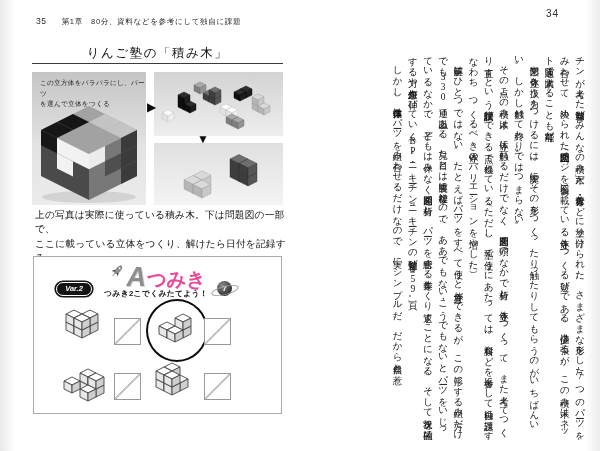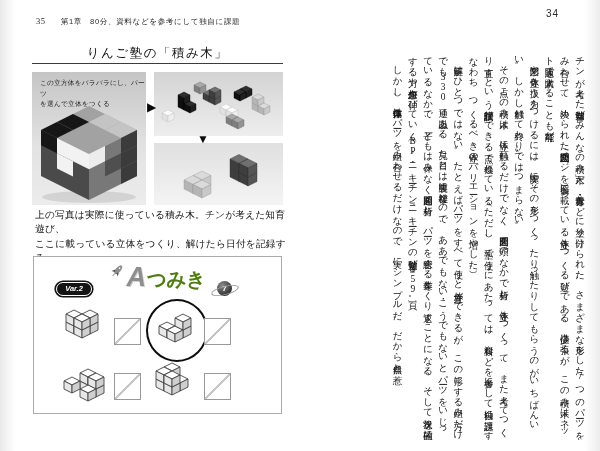--- a/index.html
+++ b/index.html
@@ -3,37 +3,37 @@
 <meta charset="utf-8">
 <style>
   html,body{margin:0;padding:0;}
   body{
     width:600px;height:451px;position:relative;overflow:hidden;
     background:linear-gradient(90deg,#e9e9e9 0,#ffffff 2.5%,#ffffff 97.5%,#ececec 100%);
     font-family:"Liberation Sans","DejaVu Sans",sans-serif;color:#1a1a1a;
   }
   
   .hdr-left{position:absolute;top:16px;left:36px;font-size:7.6px;letter-spacing:.6px;color:#2a2a2a;display:flex;gap:15px;align-items:baseline;}
-  .hdr-left .pn{font-size:8.5px;font-family:Liberation Serif, serif;}
+  .hdr-left .pn{font-size:8.5px;}
   .box-title{position:absolute;top:45px;left:32px;width:251px;text-align:center;font-size:12.5px;font-weight:normal;letter-spacing:1.5px;color:#111;}
   .title-rule{position:absolute;top:63px;left:32px;width:251px;height:0;border-top:1.6px solid #3c3c3c;}
   .photo{position:absolute;overflow:hidden;}
   #photo1{left:32px;top:72px;width:114px;height:133px;background:linear-gradient(180deg,#c5c5c5,#e2e2e2 55%,#ececec);}
   #photo2{left:154px;top:72px;width:129px;height:64px;background:linear-gradient(180deg,#d3d3d3,#eeeeee);}
   #photo3{left:154px;top:143px;width:129px;height:62px;background:linear-gradient(180deg,#e0e0e0,#f4f4f4);}
   .photo-note{position:absolute;left:8px;top:6px;font-size:6.7px;line-height:1.6;color:#1c1c1c;letter-spacing:.2px;}
   .arrow{position:absolute;font-size:12px;color:#0a0a0a;line-height:1;}
   #arrow-right{left:147px;top:101px;}
   #arrow-down{left:197px;top:133px;}
   .caption{position:absolute;left:35px;top:208px;width:252px;font-size:9.7px;line-height:14.4px;color:#101010;letter-spacing:.2px;}
   
   .worksheet{position:absolute;left:33px;top:256px;width:247px;height:156px;border:1px solid #ababab;background:#fff;}
   .ws-logo{position:absolute;left:0;top:1px;width:100%;height:32px;display:flex;justify-content:center;align-items:flex-end;gap:1px;}
   .ws-logo .a{font-style:italic;font-weight:bold;font-size:27px;line-height:26px;color:#8e8e8e;text-shadow:1px 1px 0 #d2d2d2;}
-  .ws-logo .t{font-weight:bold;font-size:19.5px;line-height:22px;color:#4d7c0f;letter-spacing:-.5px;}
+  .ws-logo .t{font-weight:bold;font-size:19.5px;line-height:22px;color:#ec4899;letter-spacing:-.5px;}
   .ws-rocket{width:16px;height:16px;margin-bottom:12px;}
   .ws-badge{position:absolute;left:22px;top:25px;width:34px;height:12px;background:#141414;border:1px solid #fff;box-shadow:0 0 0 1.6px #141414;border-radius:7px;color:#fff;font-style:italic;font-weight:bold;font-size:7.5px;line-height:12px;text-align:center;}
   .ws-sub{position:absolute;left:70px;top:31px;width:104px;text-align:center;font-weight:bold;font-size:7.8px;color:#111;letter-spacing:.3px;}
   .ws-planet{position:absolute;left:183px;top:24px;width:15px;height:15px;border-radius:50%;
     background:radial-gradient(circle at 35% 30%,#8a8a8a,#2e2e2e 75%);color:#fff;font-weight:bold;font-size:8px;line-height:15px;text-align:center;}
   .ws-planet::before{content:"";position:absolute;left:-6px;top:4.5px;width:26px;height:7px;border:1.4px solid #9a9a9a;border-radius:50%;transform:rotate(-14deg);}
   .ws-fig{position:absolute;}
   #fig1{left:25px;top:45px;}
   #fig2{left:119px;top:50px;}
   #fig3{left:26px;top:106px;}
@@ -171,40 +171,41 @@
         <polygon points="48,37 57,41.5 48,46 39,41.5" fill="#dadada" stroke="#979797" stroke-width="0.4" stroke-linejoin="round"></polygon>
         <polygon points="39,41.5 48,46 48,55 39,50.5" fill="#b5b5b5" stroke="#979797" stroke-width="0.4" stroke-linejoin="round"></polygon>
         <polygon points="48,46 57,41.5 57,50.5 48,55" fill="#c8c8c8" stroke="#979797" stroke-width="0.4" stroke-linejoin="round"></polygon>
       </svg>
   </div>
 
   <div class="arrow" id="arrow-right">▶</div>
   <div class="arrow" id="arrow-down">▼</div>
 
   <div class="caption">
-    <div>上の写真は実際に使っている積み木。チンが考えた知育遊び、</div>
+    <div>上の写真は実際に使っている積み木。下は問題図の一部で、</div>
     <div>ここに載っている立体をつくり、解けたら日付を記録する。</div>
     <div>由香さんは〇印で囲んだものに挑戦していた</div>
   </div>
 
   <div class="worksheet">
     <div class="ws-logo">
       <svg class="ws-rocket" viewBox="0 0 16 16">
         <g transform="rotate(42 8 8)">
           <ellipse cx="8" cy="7.6" rx="2.5" ry="5.4" fill="#8f8f8f"></ellipse>
           <circle cx="8" cy="5.6" r="1.2" fill="#fff" stroke="#555" stroke-width="0.4"></circle>
           <path d="M5.7 9.5 L3.8 13 L7.2 11.4 Z" fill="#4d4d4d"></path>
           <path d="M10.3 9.5 L12.2 13 L8.8 11.4 Z" fill="#4d4d4d"></path>
           <path d="M8 13 L8 15.6" stroke="#9a9a9a" stroke-width="1" stroke-linecap="round"></path>
         </g>
       </svg>
       <span class="a">A</span>
       <span class="t">つみき</span>
     </div>
     <div class="ws-badge">Var.2</div>
+    <div class="ws-sub">つみき2こでくみたてよう！</div>
     <div class="ws-planet">7</div>
 
     <svg class="ws-fig" id="fig1" width="46" height="50" viewBox="0 0 46 50">
         <polygon points="15,16 23,20 15,24 7,20" fill="#ffffff" stroke="#454545" stroke-width="0.9" stroke-linejoin="round"></polygon>
         <polygon points="7,20 15,24 15,32 7,28" fill="#e7e7e7" stroke="#454545" stroke-width="0.9" stroke-linejoin="round"></polygon>
         <polygon points="15,24 23,20 23,28 15,32" fill="#cfcfcf" stroke="#454545" stroke-width="0.9" stroke-linejoin="round"></polygon>
         <polygon points="31,16 39,20 31,24 23,20" fill="#ffffff" stroke="#454545" stroke-width="0.9" stroke-linejoin="round"></polygon>
         <polygon points="23,20 31,24 31,32 23,28" fill="#e7e7e7" stroke="#454545" stroke-width="0.9" stroke-linejoin="round"></polygon>
         <polygon points="31,24 39,20 39,28 31,32" fill="#cfcfcf" stroke="#454545" stroke-width="0.9" stroke-linejoin="round"></polygon>
         <polygon points="15,8 23,12 15,16 7,12" fill="#ffffff" stroke="#454545" stroke-width="0.9" stroke-linejoin="round"></polygon>

